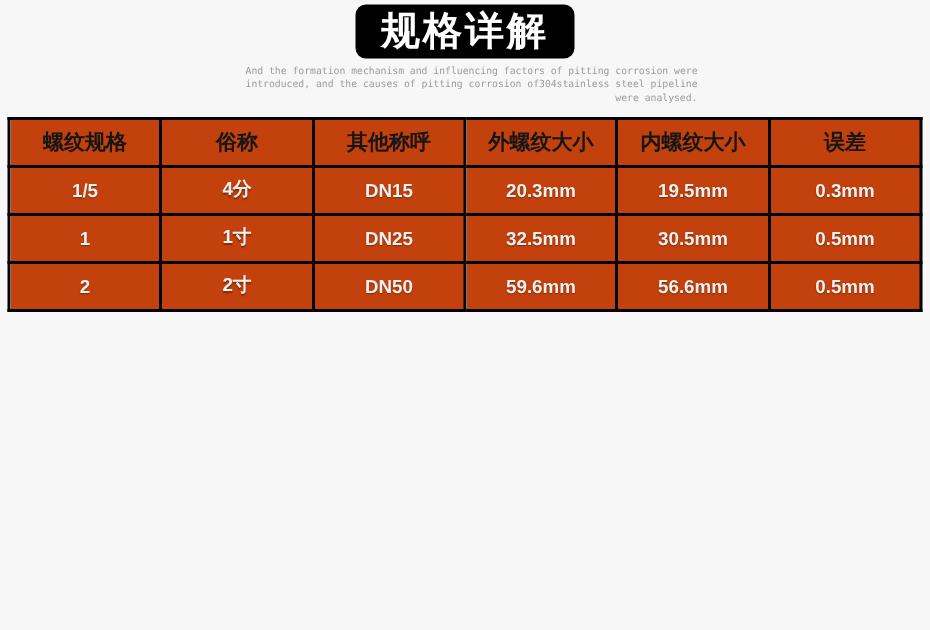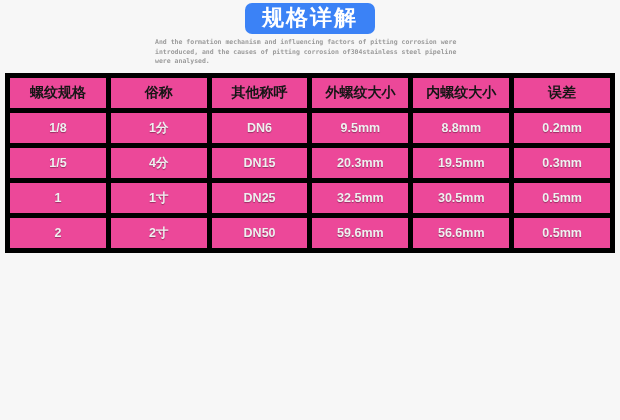--- a/index.html
+++ b/index.html
@@ -12,49 +12,48 @@
     background: #f7f7f7;
     font-family: "Liberation Sans", sans-serif;
     overflow: hidden;
   }
   .title-wrap {
     text-align: center;
     padding-top: 3px;
   }
   .title-badge {
     display: inline-block;
-    background: #3b82f6;
+    background: #000000;
     color: #ffffff;
-    font-size: 22px;
+    font-size: 26px;
     font-weight: bold;
     letter-spacing: 2px;
     padding: 3px 17px 4px 17px;
     border-radius: 7px;
     line-height: 1.1;
   }
   .subtitle {
     width: 310px;
     margin: 4px auto 0 auto;
-    text-align: left;
+    text-align: right;
     font-family: "DejaVu Sans Mono", monospace;
     font-size: 6.5px;
     line-height: 1.45;
     color: #9b9b9b;
-    font-weight: bold;
   }
   table.spec-table {
     width: 610px;
     margin: 7px auto 0 auto;
     border-collapse: collapse;
     table-layout: fixed;
   }
   table.spec-table th,
   table.spec-table td {
-    border: 5px solid #000000;
-    background: #ec4899;
+    border: 2px solid #000000;
+    background: #c2410c;
     text-align: center;
     vertical-align: middle;
     height: 30px;
     padding: 0;
     overflow: hidden;
     white-space: nowrap;
   }
   table.spec-table th {
     color: #161616;
     font-size: 14px;
@@ -84,28 +83,20 @@
         <th>螺纹规格</th>
         <th>俗称</th>
         <th>其他称呼</th>
         <th>外螺纹大小</th>
         <th>内螺纹大小</th>
         <th>误差</th>
       </tr>
     </thead>
     <tbody>
       <tr>
-        <td>1/8</td>
-        <td>1分</td>
-        <td>DN6</td>
-        <td>9.5mm</td>
-        <td>8.8mm</td>
-        <td>0.2mm</td>
-      </tr>
-      <tr>
         <td>1/5</td>
         <td>4分</td>
         <td>DN15</td>
         <td>20.3mm</td>
         <td>19.5mm</td>
         <td>0.3mm</td>
       </tr>
       <tr>
         <td>1</td>
         <td>1寸</td>

